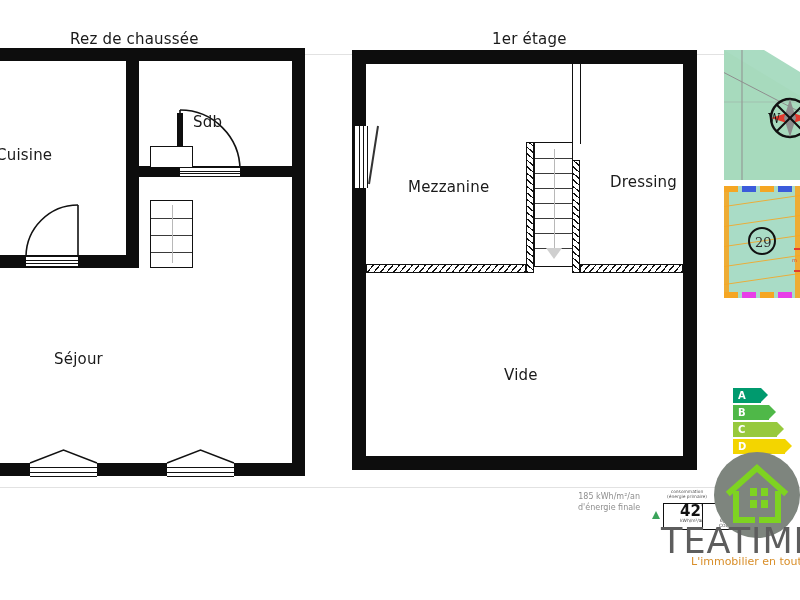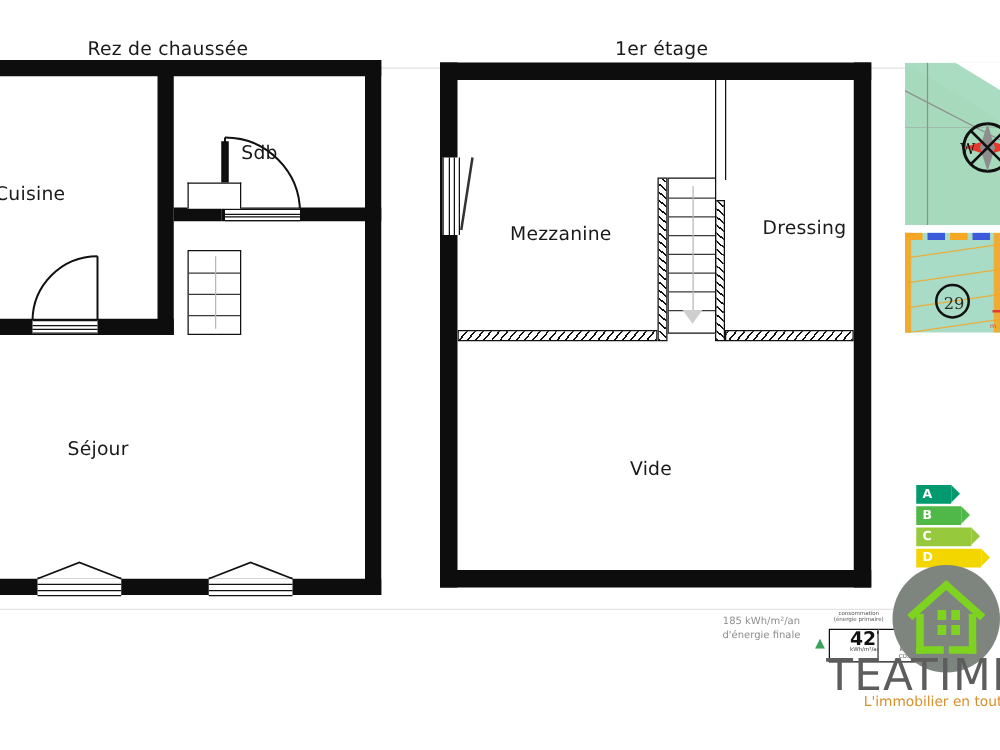--- a/index.html
+++ b/index.html
@@ -346,21 +346,21 @@
 
       <circle cx="66" cy="68" r="19" fill="none" stroke="#111" stroke-width="2.4"></circle>
       <path d="M47,68 L66,62 L85,68 L66,74 Z" fill="#e23b2e"></path>
       <path d="M66,49 L72,68 L66,87 L60,68 Z" fill="#8d8d8d"></path>
       <path d="M53,55 L66,68 L79,55" fill="none" stroke="#111" stroke-width="2"></path>
       <path d="M53,81 L66,68 L79,81" fill="none" stroke="#111" stroke-width="2"></path>
       <text x="44" y="73" font-family="DejaVu Serif, serif" font-size="12" fill="#111">W</text>
     </svg>
   </div>
 
-  <div class="thumb" style="left:724px; top:186px; width:76px; height:80px;">
+  <div class="thumb" style="left:724px; top:186px; width:76px; height:112px;">
     <svg width="76" height="112" viewBox="0 0 76 112">
       <rect x="0" y="0" width="76" height="112" fill="#a9dcc6"></rect>
       <g stroke="#f5a623" stroke-width="1" opacity=".85">
         <path d="M-10,22 L86,8"></path>
         <path d="M-10,42 L86,28"></path>
         <path d="M-10,62 L86,48"></path>
         <path d="M-10,82 L86,68"></path>
         <path d="M-10,100 L86,86"></path>
       </g>
       <g>

